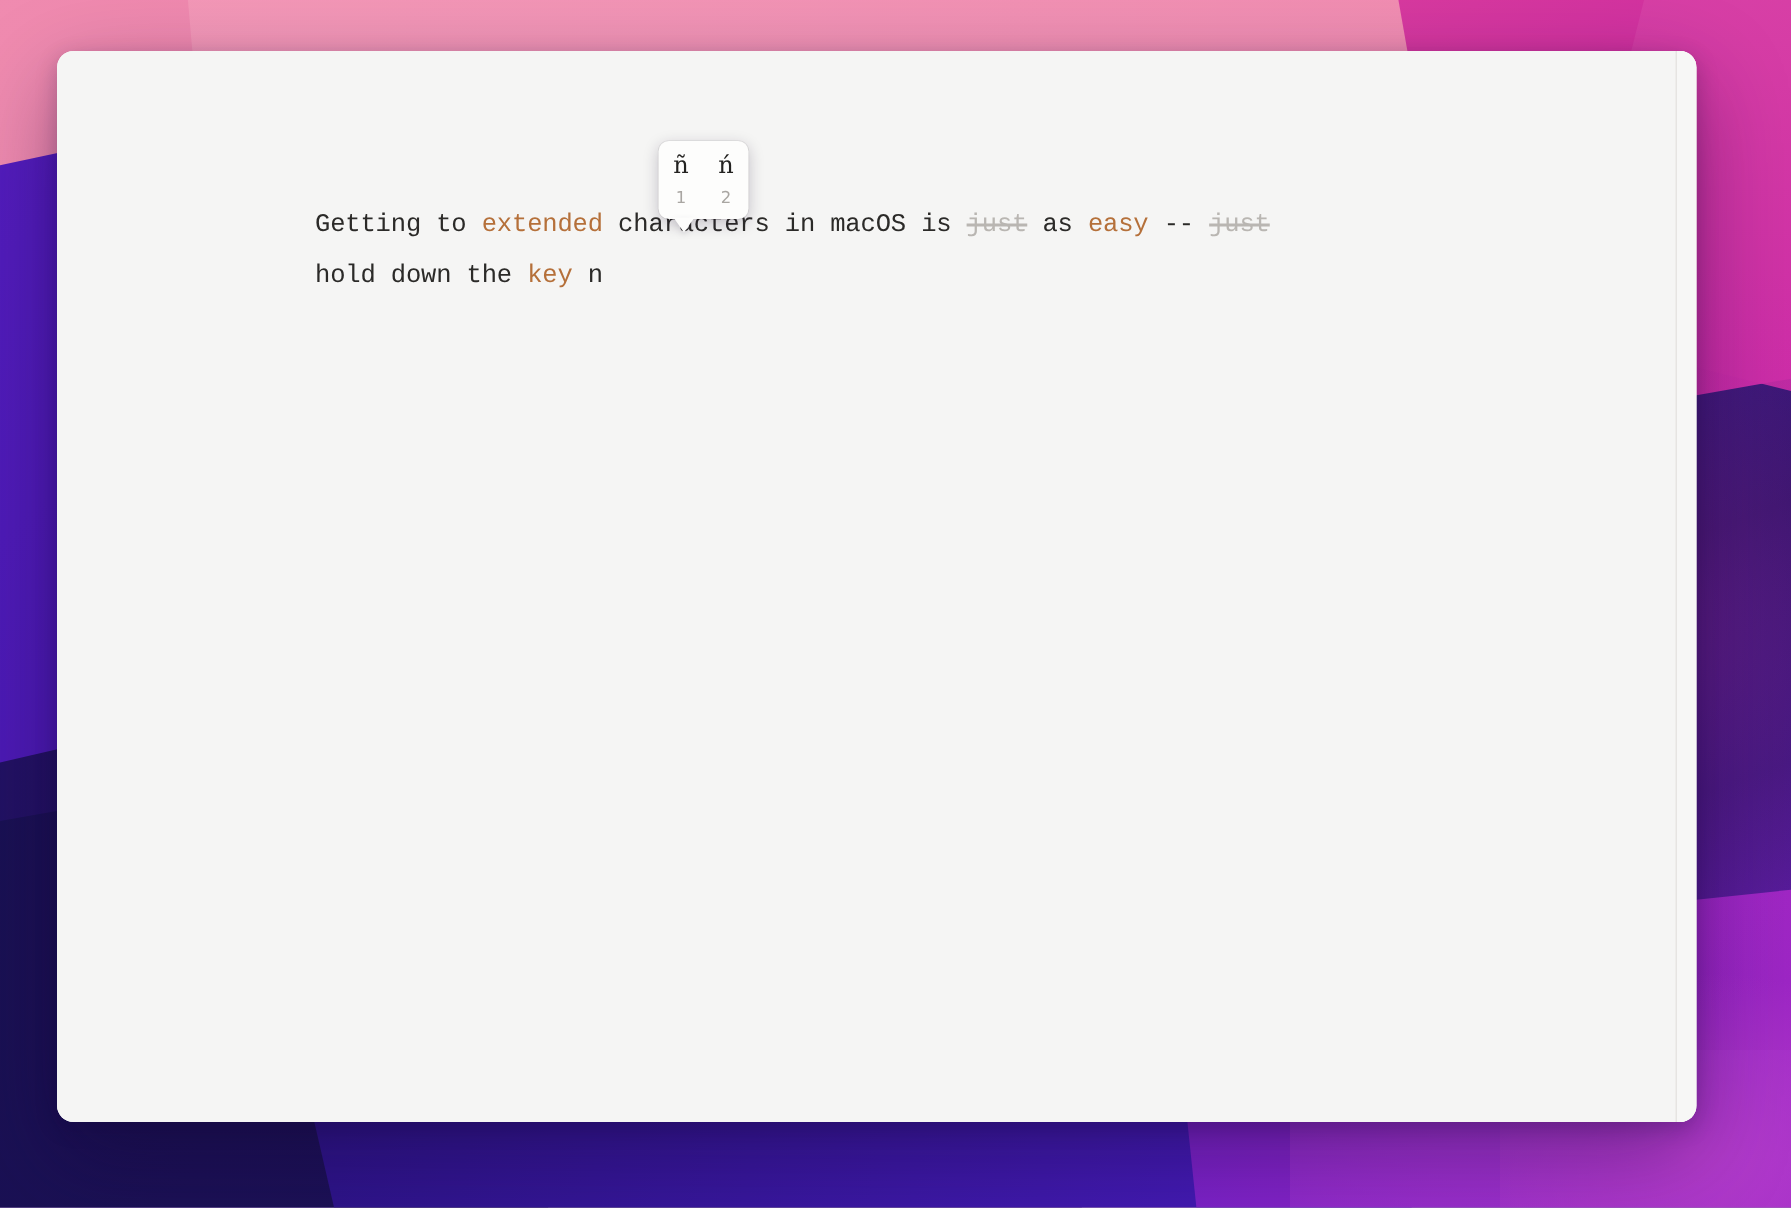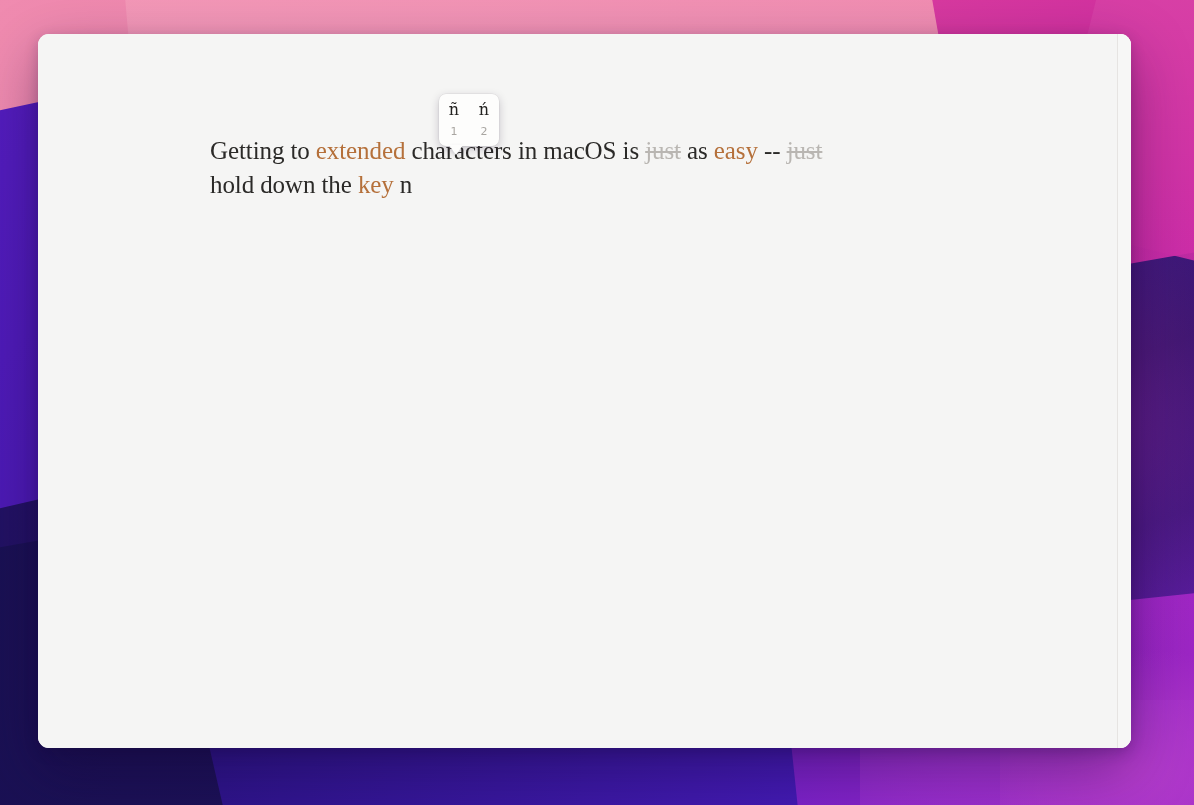--- a/index.html
+++ b/index.html
@@ -148,22 +148,22 @@
     border-left: 1px solid #e6e4e2;
     box-sizing: border-box;
   }
 
   
   #doc-text {
     position: absolute;
     left: 172px;
     top: 100px;
     right: 110px;
-    font-family: Liberation Serif, serif;
-    font-size: 25px;
+    font-family: Liberation Mono, monospace;
+    font-size: 17px;
     line-height: 34px;
     color: #2b2a28;
     letter-spacing: -0.1px;
     white-space: pre-wrap;
     word-break: normal;
   }
   .tok-plain   { color: #2b2a28; }
   .tok-accent  { color: #b5703a; }
   .tok-deleted {
     color: #b9b6b2;

